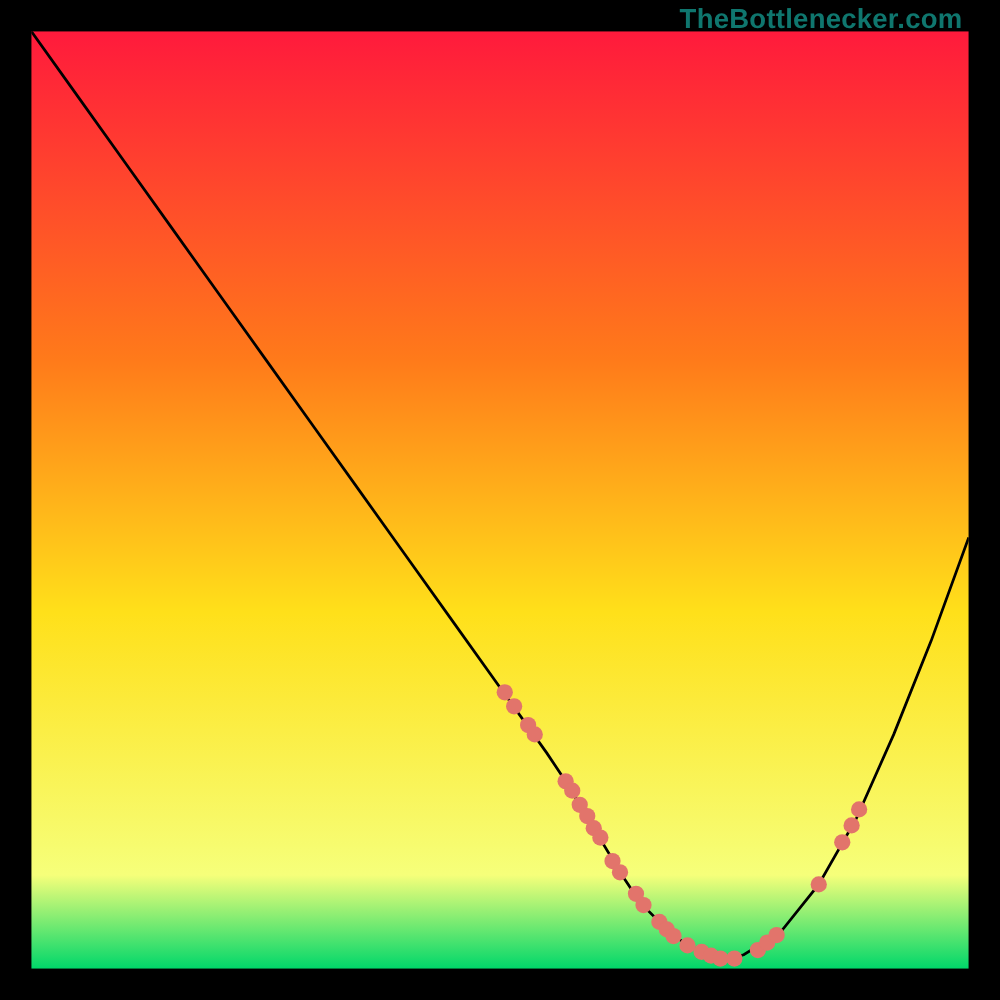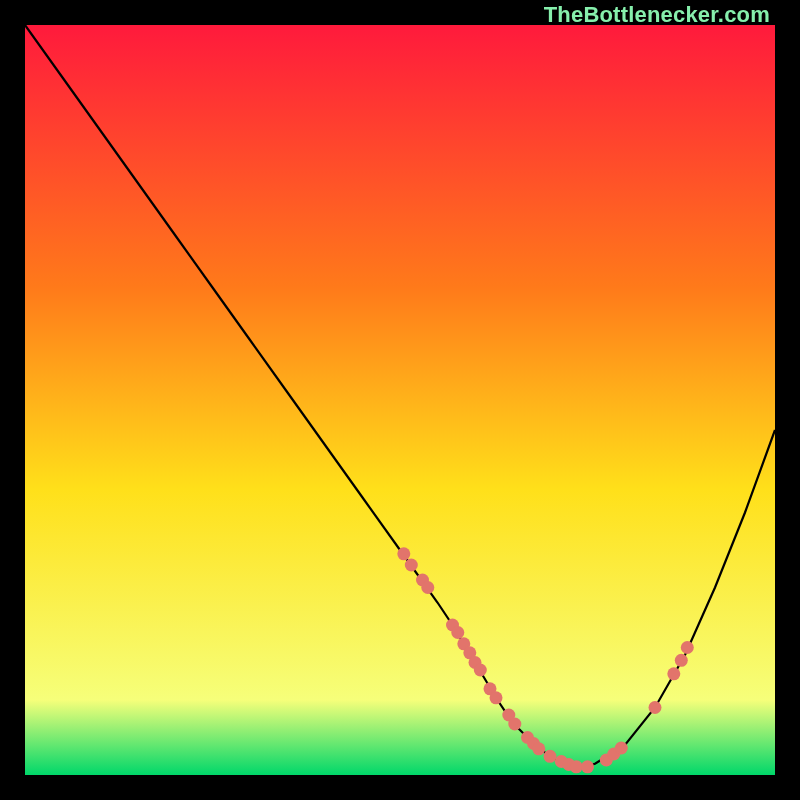--- a/index.html
+++ b/index.html
@@ -23,21 +23,21 @@
     position: absolute;
     left: 0;
     top: 0;
     width: 750px;
     height: 750px;
   }
   .watermark {
     position: absolute;
     top: 2px;
     right: 30px;
-    color: #86efac;
+    color: #0f766e;
     font-size: 22px;
     font-weight: bold;
     letter-spacing: 0.2px;
   }
 </style>
 </head>
 <body>
 
 <div class="watermark">TheBottlenecker.com</div>
 

